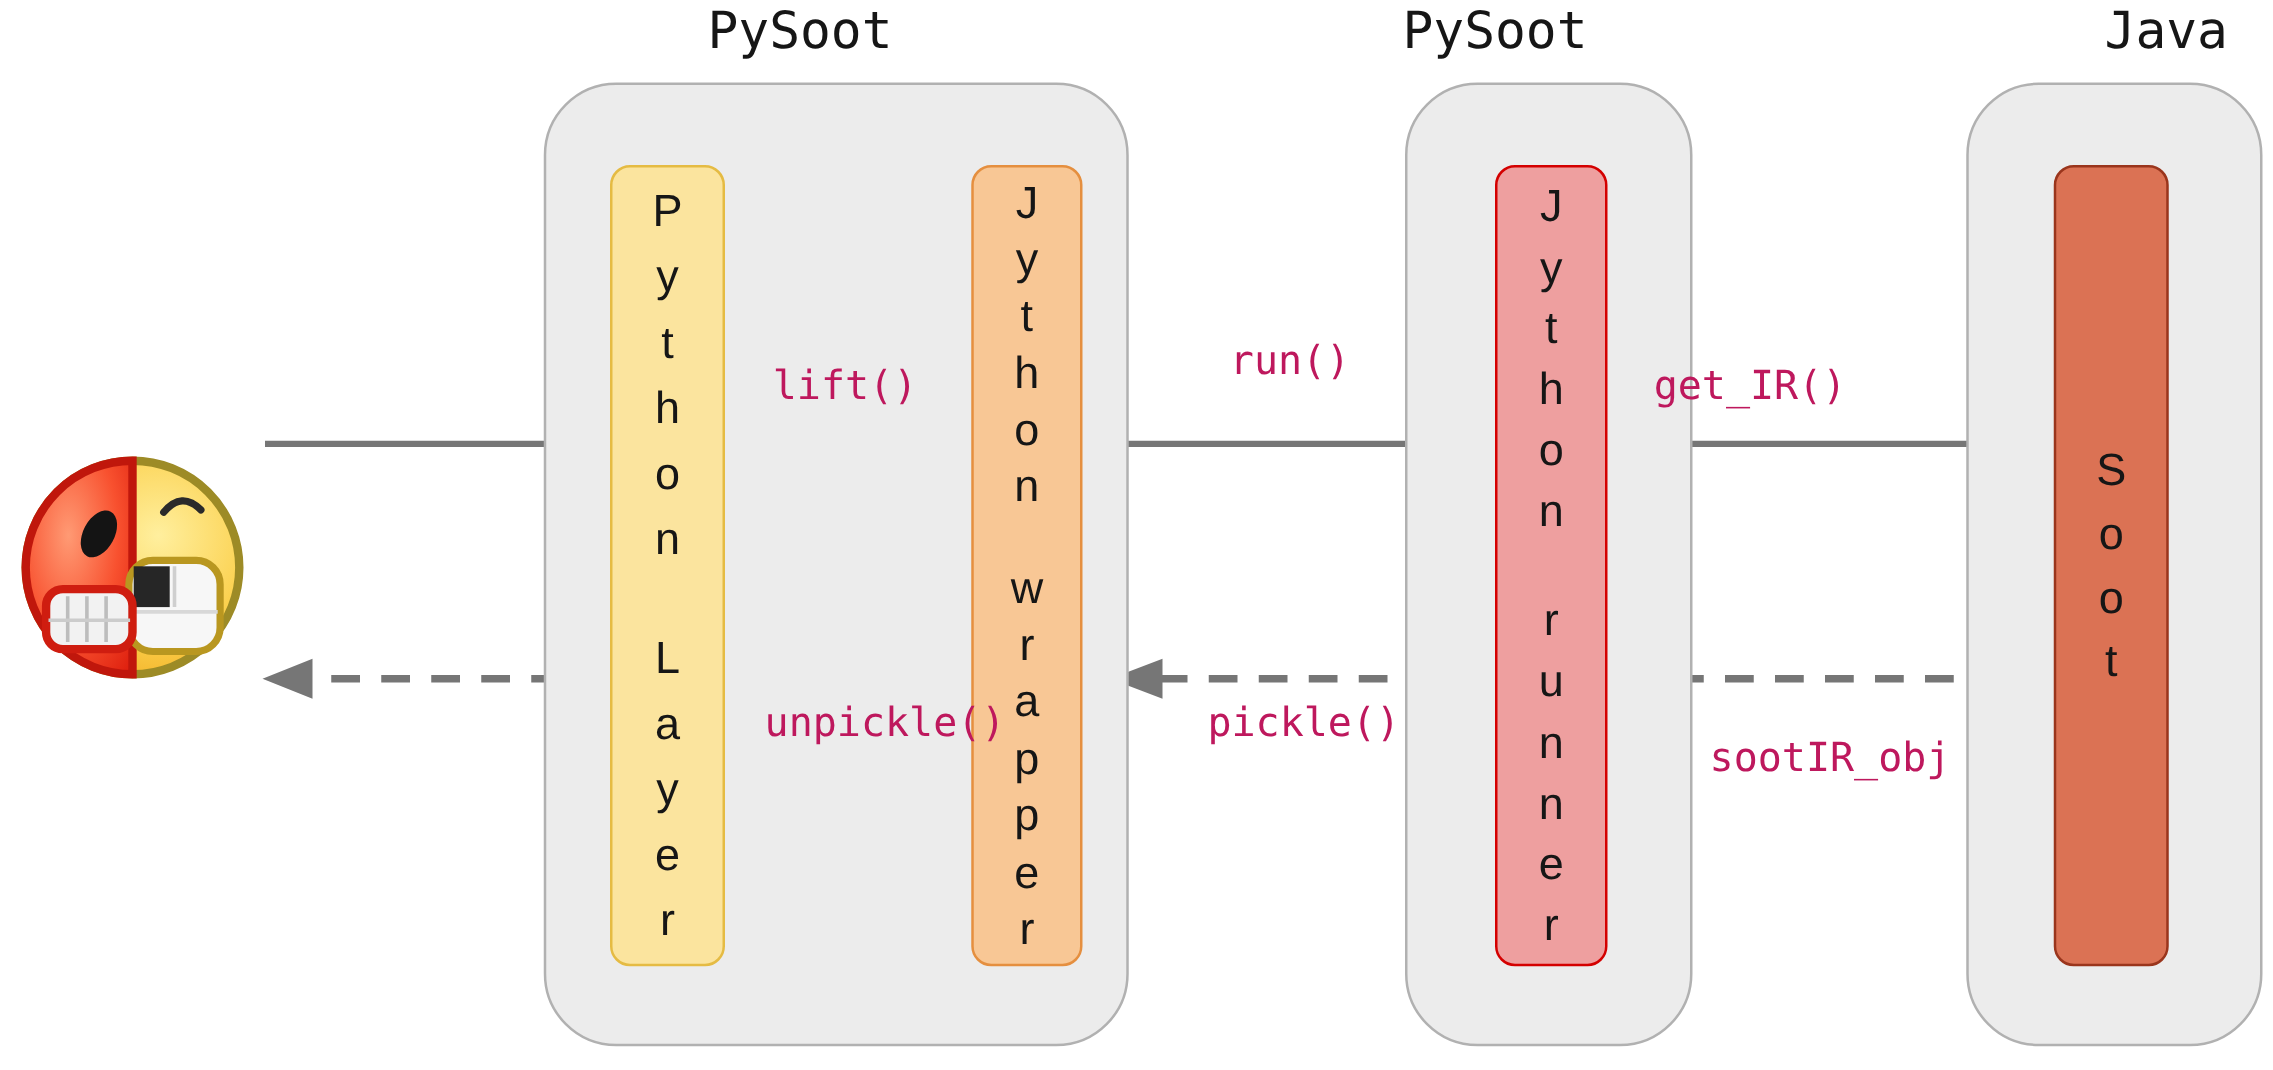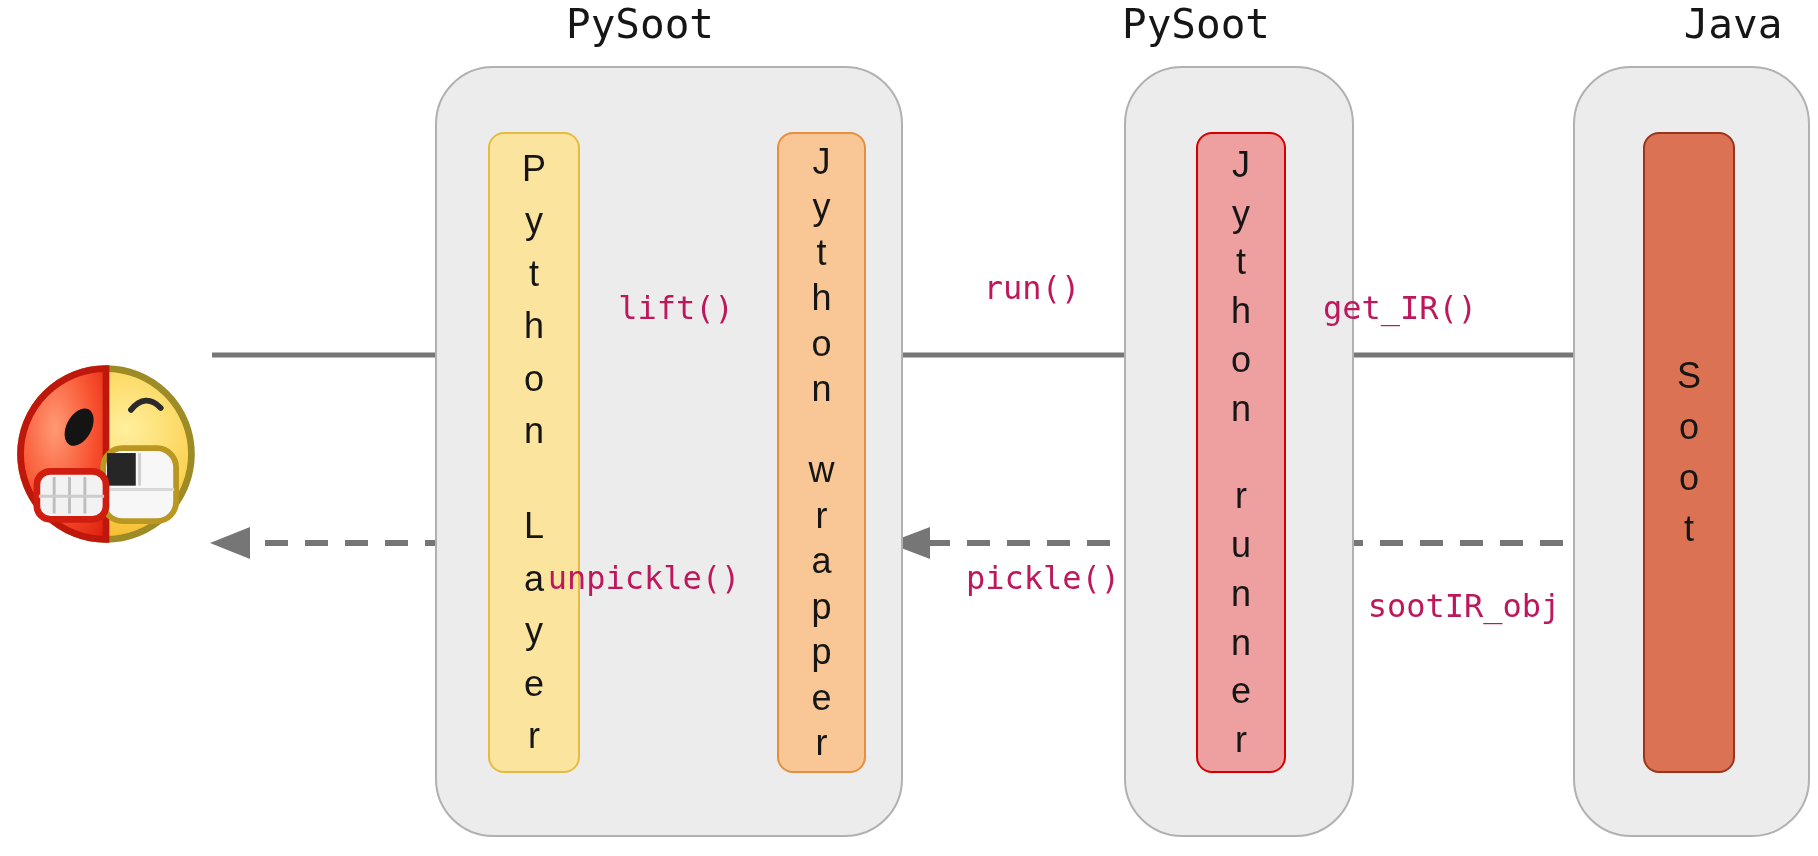--- a/index.html
+++ b/index.html
@@ -187,17 +187,17 @@
         <div class="vletter">S</div>
         <div class="vletter">o</div>
         <div class="vletter">o</div>
         <div class="vletter">t</div>
       </div>
   </div>
 
   <div class="arrow-label" style="left:676px;top:308px">lift()</div>
   <div class="arrow-label" style="left:1032px;top:288px">run()</div>
   <div class="arrow-label" style="left:1400px;top:308px">get_IR()</div>
-  <div class="arrow-label" style="left:644px;top:578px">unpickle()</div>
+  <div class="arrow-label" style="left:708px;top:578px">unpickle()</div>
   <div class="arrow-label" style="left:1043px;top:578px">pickle()</div>
   <div class="arrow-label" style="left:1464px;top:606px">sootIR_obj</div>
 
 </div>
 
 </body></html>

